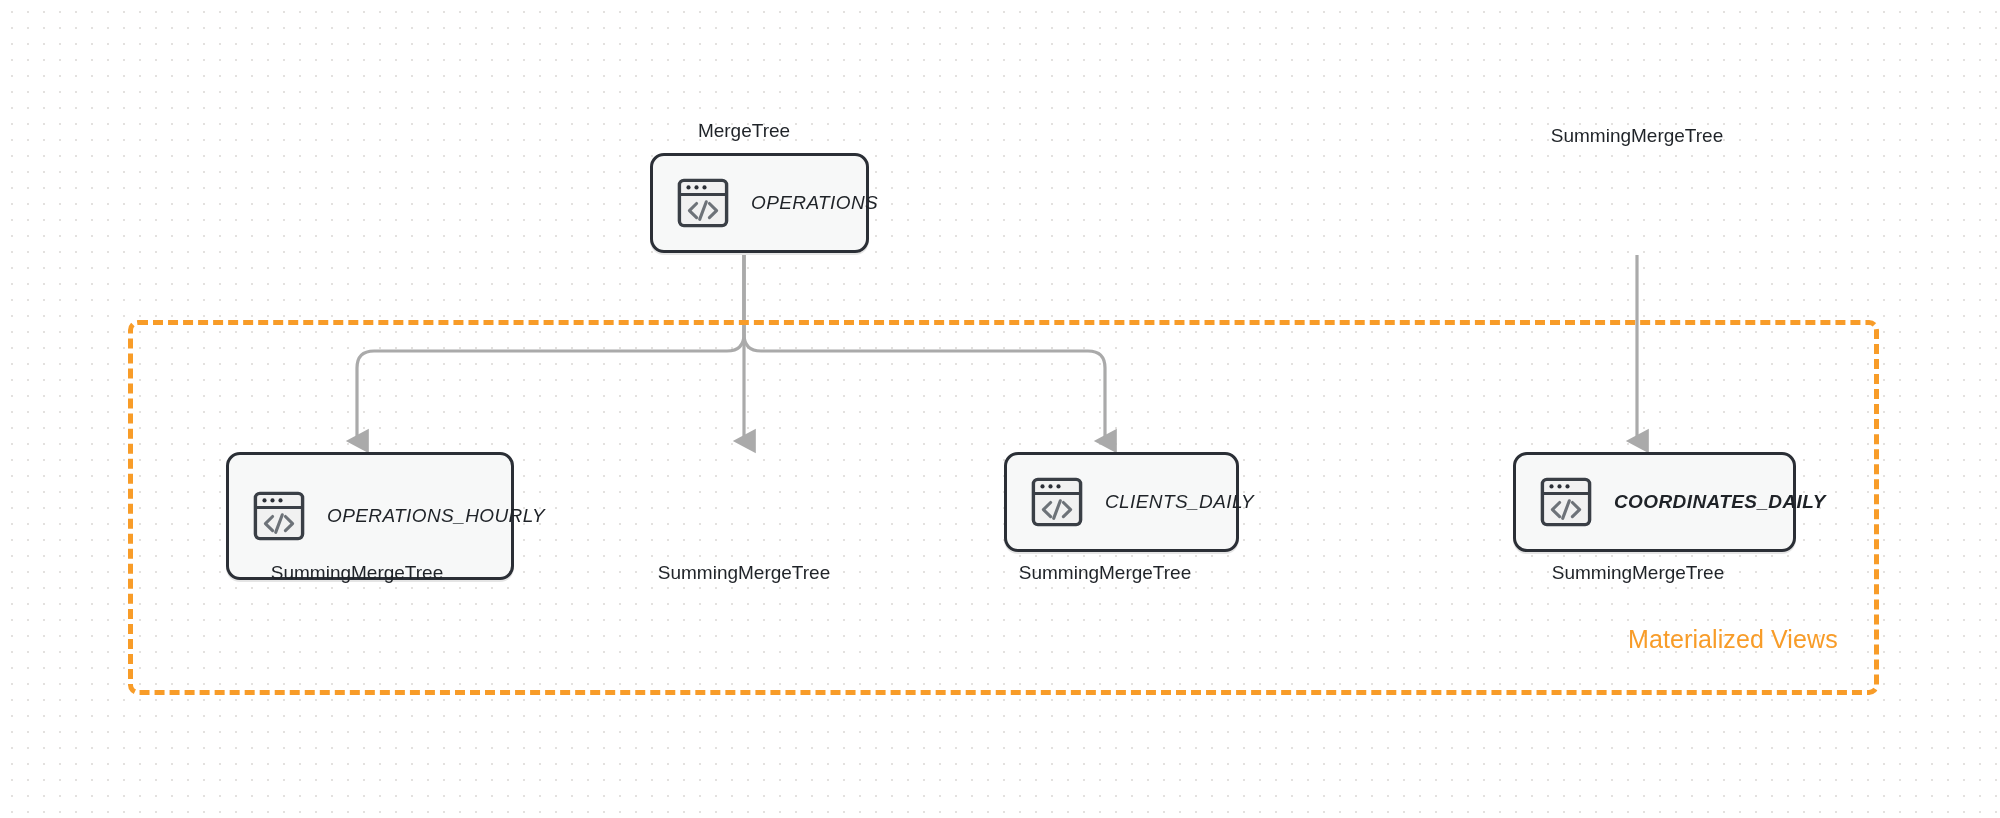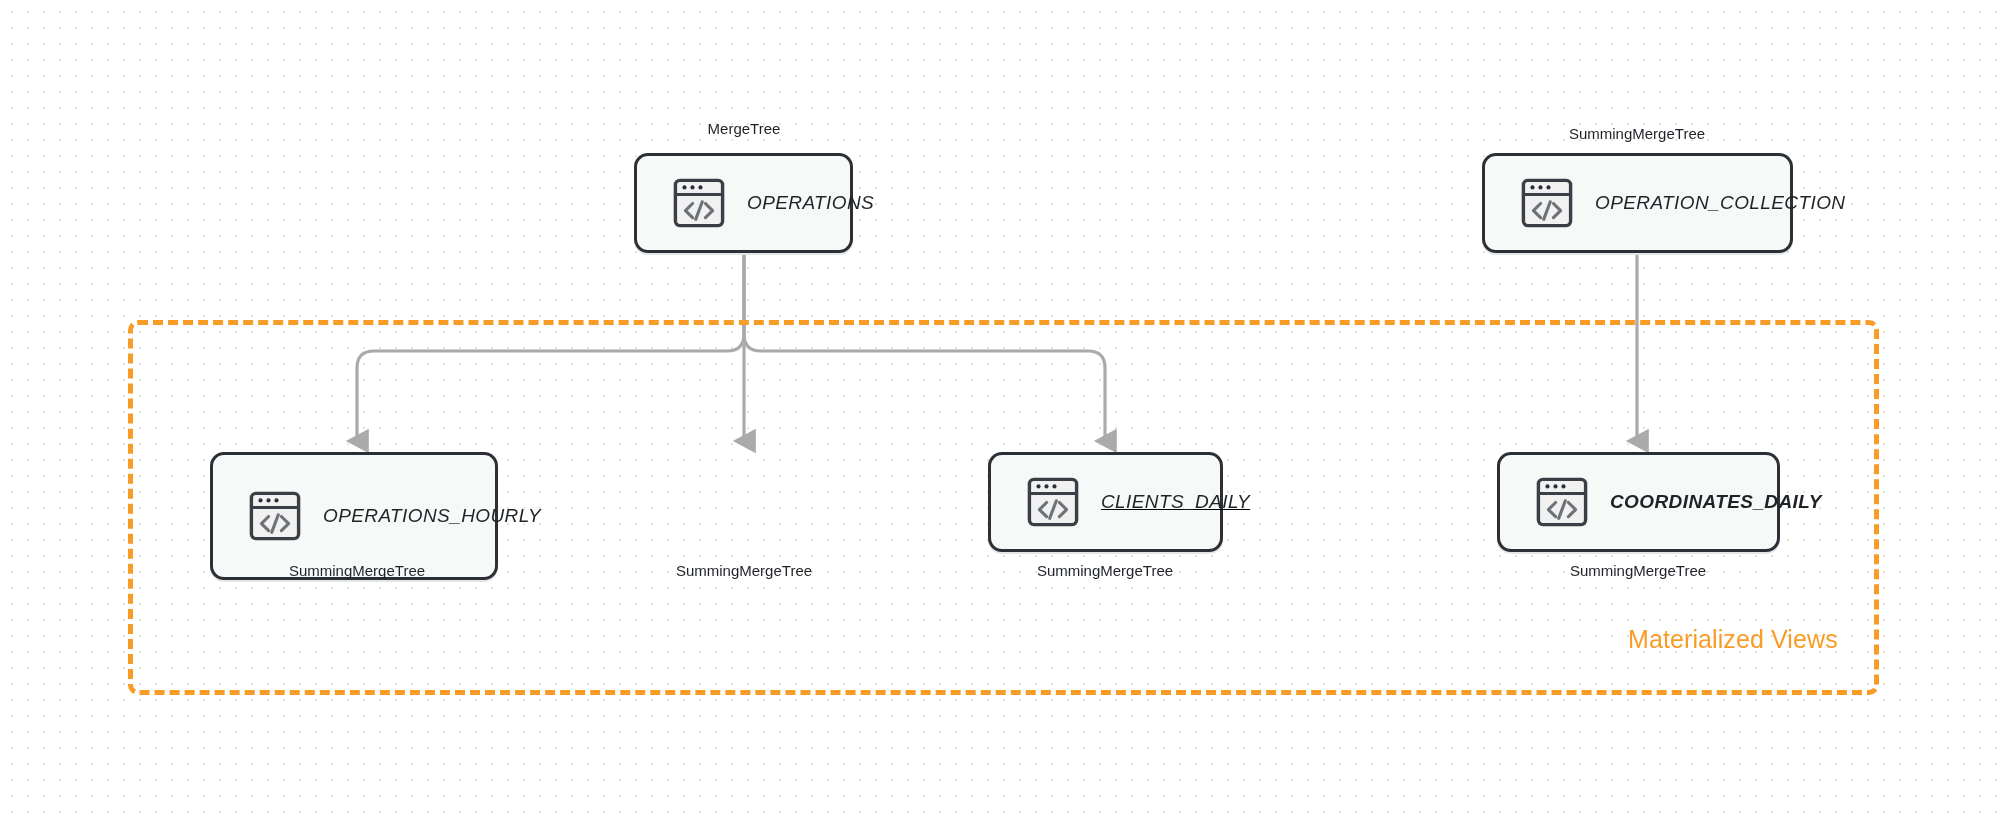--- a/index.html
+++ b/index.html
@@ -50,22 +50,23 @@
 
   
   .node {
     position: absolute;
     box-sizing: border-box;
     background: #f7f8f8;
     border: 3.5px solid #2b2f36;
     border-radius: 14px;
     display: flex;
     align-items: center;
-    padding-left: 36px;
+    padding-left: 24px;
     box-shadow: 0 2px 0 0 rgba(0,0,0,0.10);
+    margin-left: 16px;
   }
 
   .node-icon {
     flex: 0 0 auto;
     width: 52px;
     height: 50px;
     margin-right: 22px;
   }
 
   .node-label {
@@ -73,21 +74,21 @@
     font-size: 19px;
     font-style: italic;
     letter-spacing: 0.4px;
     white-space: nowrap;
   }
 
   
   .engine-caption {
     position: absolute;
     color: #1f2328;
-    font-size: 15px;
+    font-size: 19px;
     white-space: nowrap;
     text-align: center;
   }
 </style>
 </head>
 <body>
 
 <div id="canvas">
 
   <svg id="edges" viewBox="0 0 2000 818" width="2000" height="818">
@@ -123,54 +124,39 @@
         <circle cx="19.5" cy="9.4" r="2.1" fill="#2b2f36"></circle>
         <circle cx="27.5" cy="9.4" r="2.1" fill="#2b2f36"></circle>
         <path d="M 19.6 25.5 L 12.4 32.6 L 19.6 39.7" fill="none" stroke="#6d7278" stroke-width="3.1" stroke-linecap="round" stroke-linejoin="round"></path>
         <path d="M 32.4 25.5 L 39.6 32.6 L 32.4 39.7" fill="none" stroke="#6d7278" stroke-width="3.1" stroke-linecap="round" stroke-linejoin="round"></path>
         <line x1="29.3" y1="23.8" x2="22.7" y2="41.4" stroke="#6d7278" stroke-width="3.1" stroke-linecap="round"></line>
       </svg>
     </span>
     <span class="node-label">OPERATIONS</span>
   </div>
 
-  <div class="node" style="left:1482px; top:153px; width:311px; height:100px;">
-    <span class="node-icon">
-      <svg viewBox="0 0 52 50" width="52" height="50">
-        <rect x="2.4" y="2.4" width="47.2" height="45.2" rx="4.5" fill="#f1f1f1" stroke="#3a3f46" stroke-width="3.4"></rect>
-        <line x1="2.4" y1="16.5" x2="49.6" y2="16.5" stroke="#3a3f46" stroke-width="3.0"></line>
-        <circle cx="11.5" cy="9.4" r="2.1" fill="#2b2f36"></circle>
-        <circle cx="19.5" cy="9.4" r="2.1" fill="#2b2f36"></circle>
-        <circle cx="27.5" cy="9.4" r="2.1" fill="#2b2f36"></circle>
-        <path d="M 19.6 25.5 L 12.4 32.6 L 19.6 39.7" fill="none" stroke="#6d7278" stroke-width="3.1" stroke-linecap="round" stroke-linejoin="round"></path>
-        <path d="M 32.4 25.5 L 39.6 32.6 L 32.4 39.7" fill="none" stroke="#6d7278" stroke-width="3.1" stroke-linecap="round" stroke-linejoin="round"></path>
-        <line x1="29.3" y1="23.8" x2="22.7" y2="41.4" stroke="#6d7278" stroke-width="3.1" stroke-linecap="round"></line>
-      </svg>
-    </span>
-    <span class="node-label">OPERATION_COLLECTION</span>
-  </div>
 
   <div class="node" style="left:210px; top:452px; width:288px; height:128px;">
     <span class="node-icon">
       <svg viewBox="0 0 52 50" width="52" height="50">
         <rect x="2.4" y="2.4" width="47.2" height="45.2" rx="4.5" fill="#f1f1f1" stroke="#3a3f46" stroke-width="3.4"></rect>
         <line x1="2.4" y1="16.5" x2="49.6" y2="16.5" stroke="#3a3f46" stroke-width="3.0"></line>
         <circle cx="11.5" cy="9.4" r="2.1" fill="#2b2f36"></circle>
         <circle cx="19.5" cy="9.4" r="2.1" fill="#2b2f36"></circle>
         <circle cx="27.5" cy="9.4" r="2.1" fill="#2b2f36"></circle>
         <path d="M 19.6 25.5 L 12.4 32.6 L 19.6 39.7" fill="none" stroke="#6d7278" stroke-width="3.1" stroke-linecap="round" stroke-linejoin="round"></path>
         <path d="M 32.4 25.5 L 39.6 32.6 L 32.4 39.7" fill="none" stroke="#6d7278" stroke-width="3.1" stroke-linecap="round" stroke-linejoin="round"></path>
         <line x1="29.3" y1="23.8" x2="22.7" y2="41.4" stroke="#6d7278" stroke-width="3.1" stroke-linecap="round"></line>
       </svg>
     </span>
     <span class="node-label">OPERATIONS_HOURLY</span>
   </div>
 
 
-  <div class="node" style="left:988px; top:452px; width:235px; height:100px;text-decoration:underline;">
+  <div class="node" style="left:988px; top:452px; width:235px; height:100px;">
     <span class="node-icon">
       <svg viewBox="0 0 52 50" width="52" height="50">
         <rect x="2.4" y="2.4" width="47.2" height="45.2" rx="4.5" fill="#f1f1f1" stroke="#3a3f46" stroke-width="3.4"></rect>
         <line x1="2.4" y1="16.5" x2="49.6" y2="16.5" stroke="#3a3f46" stroke-width="3.0"></line>
         <circle cx="11.5" cy="9.4" r="2.1" fill="#2b2f36"></circle>
         <circle cx="19.5" cy="9.4" r="2.1" fill="#2b2f36"></circle>
         <circle cx="27.5" cy="9.4" r="2.1" fill="#2b2f36"></circle>
         <path d="M 19.6 25.5 L 12.4 32.6 L 19.6 39.7" fill="none" stroke="#6d7278" stroke-width="3.1" stroke-linecap="round" stroke-linejoin="round"></path>
         <path d="M 32.4 25.5 L 39.6 32.6 L 32.4 39.7" fill="none" stroke="#6d7278" stroke-width="3.1" stroke-linecap="round" stroke-linejoin="round"></path>
         <line x1="29.3" y1="23.8" x2="22.7" y2="41.4" stroke="#6d7278" stroke-width="3.1" stroke-linecap="round"></line>

